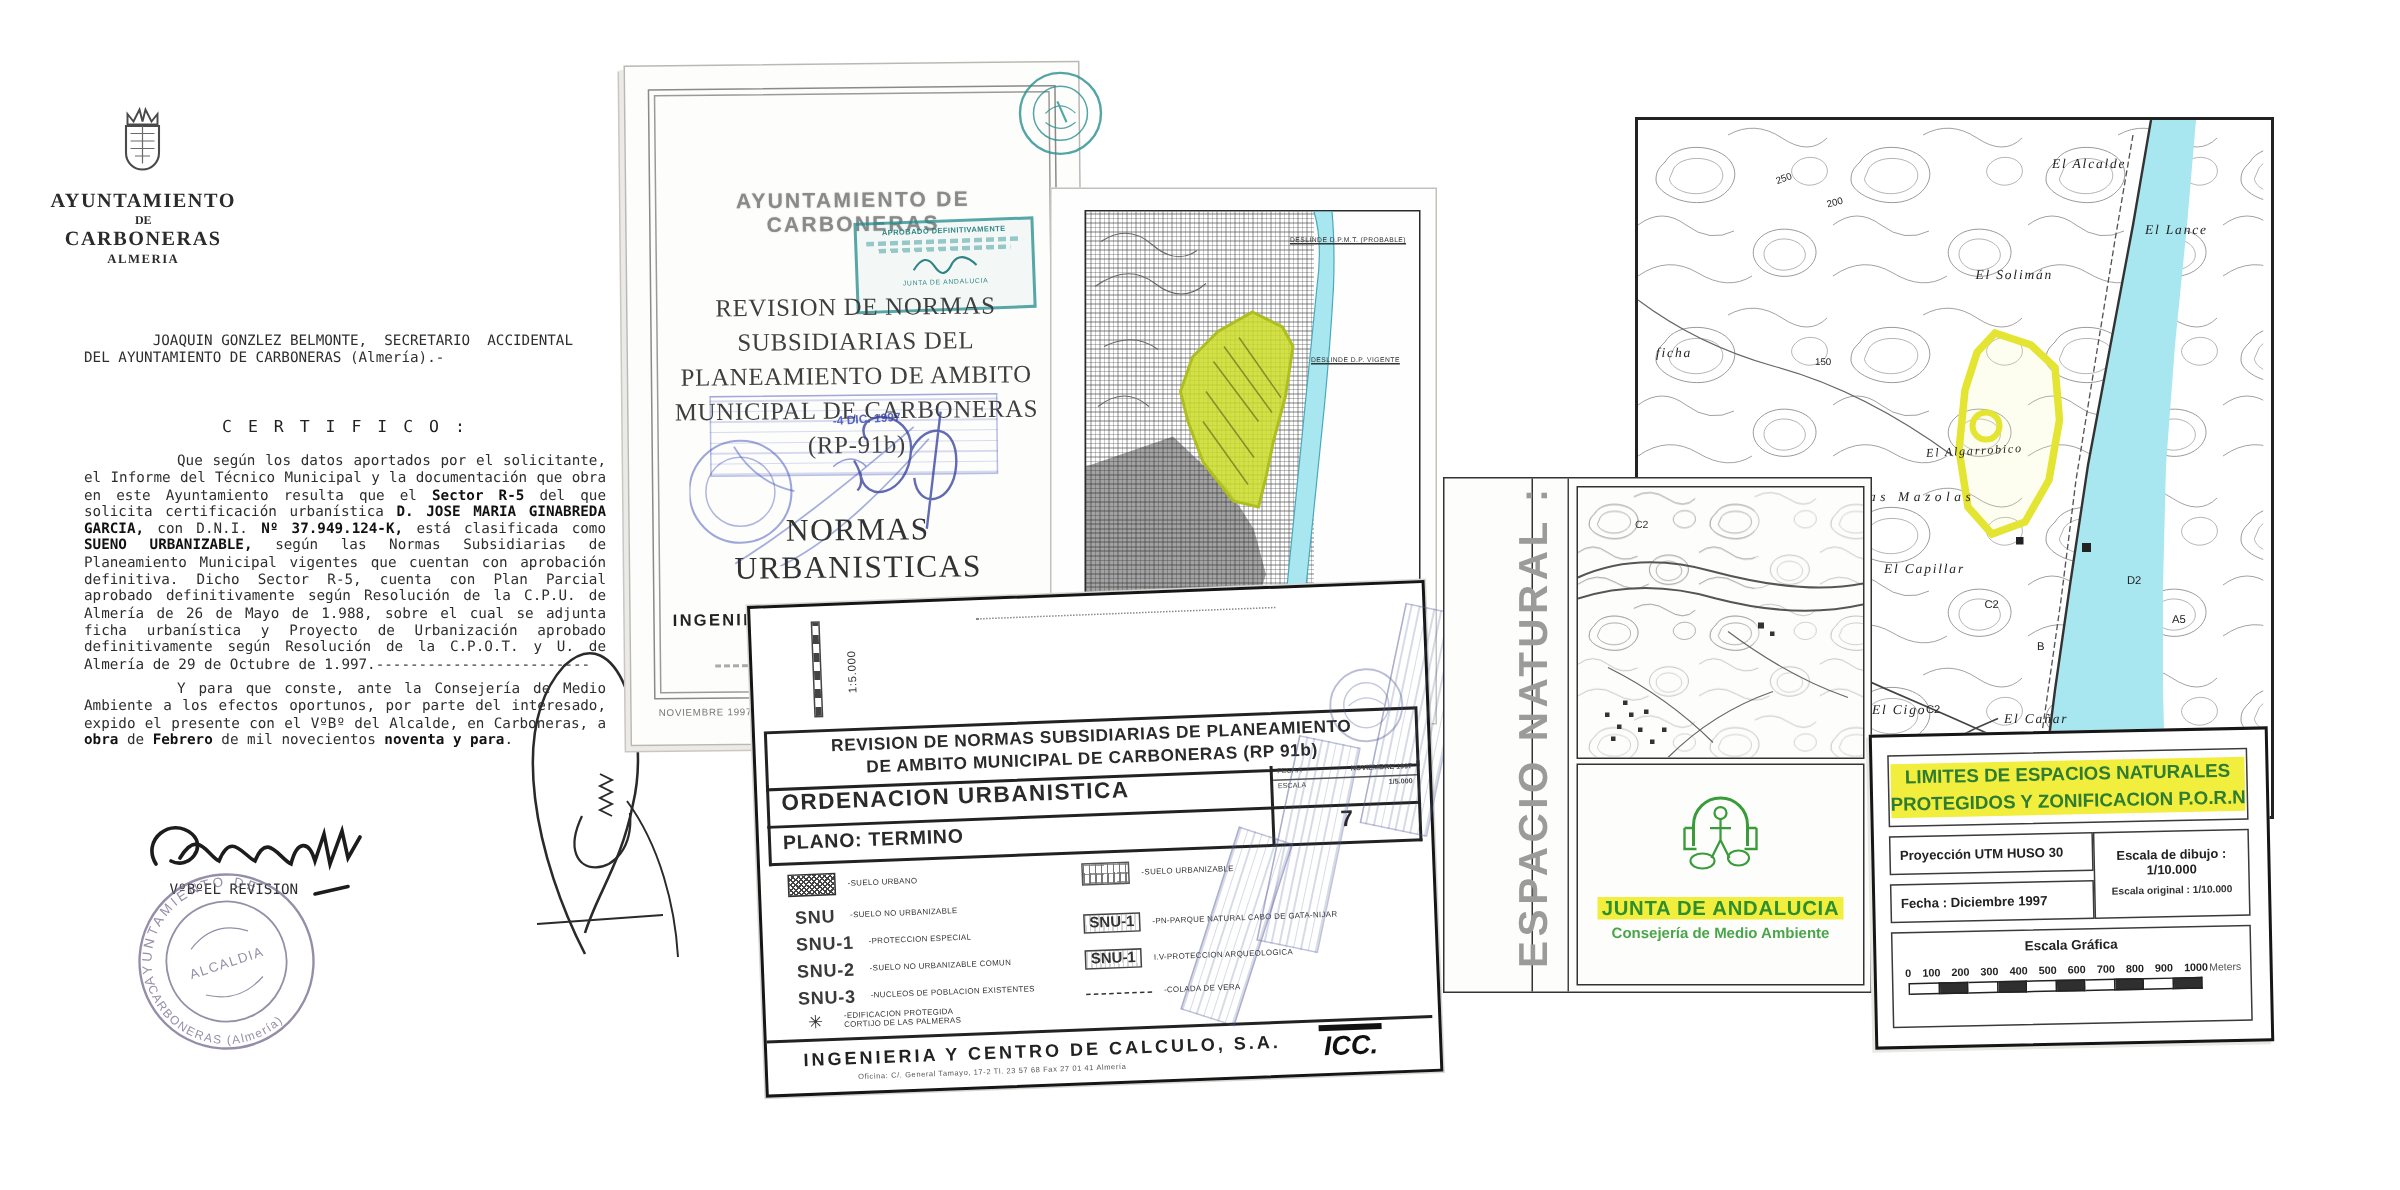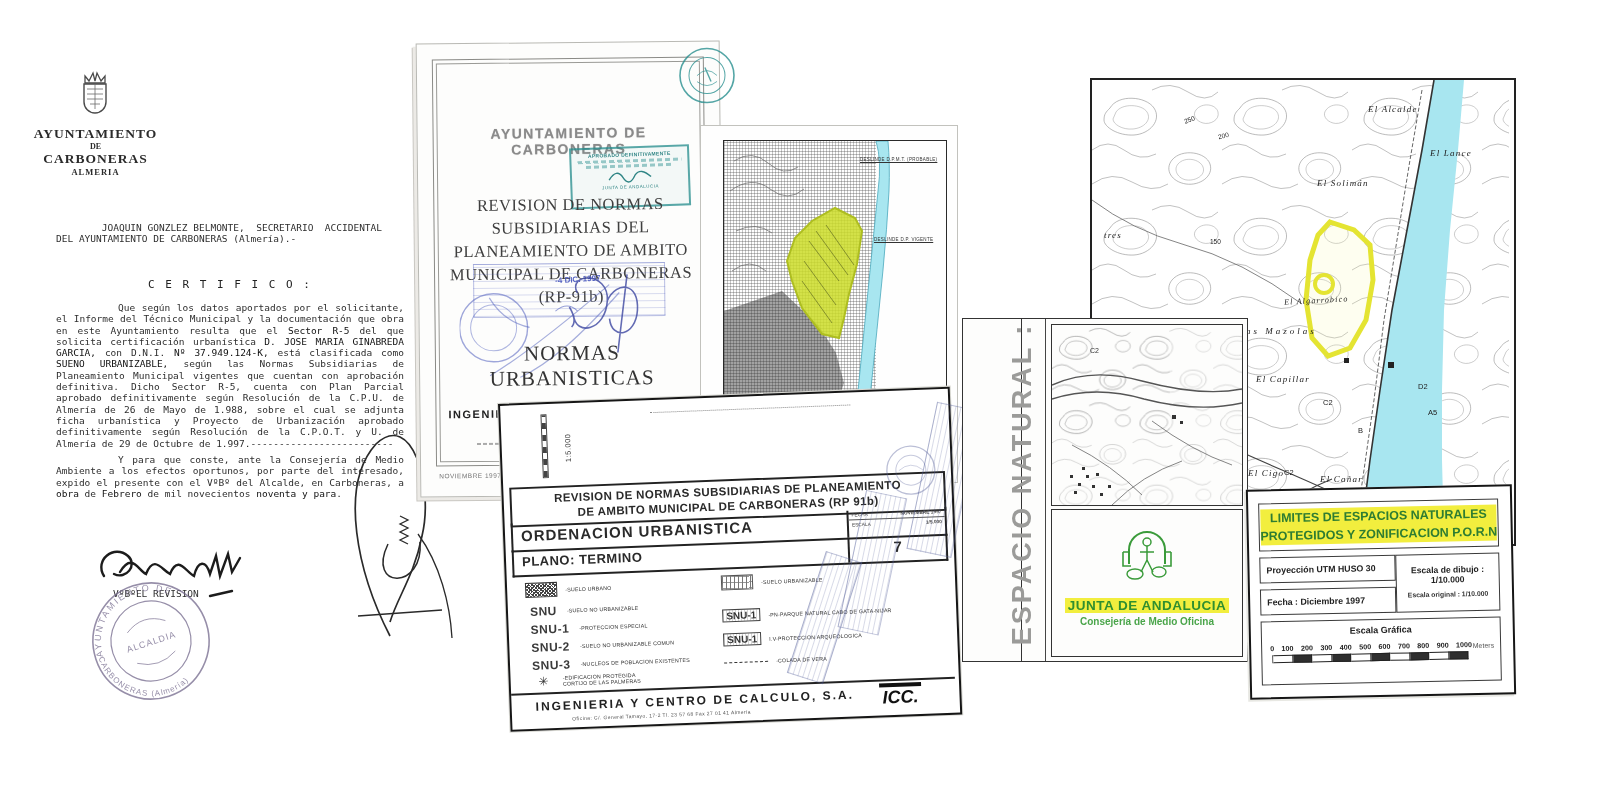--- a/index.html
+++ b/index.html
@@ -7,21 +7,21 @@
           font-family:"Liberation Sans",sans-serif;color:#222;}
   .abs{position:absolute;}
   .mono{font-family:"DejaVu Sans Mono",monospace;}
   .serif{font-family:"Liberation Serif",serif;}
 
   
   .docA{left:28px;top:56px;width:380px;height:640px;background:#fff;z-index:1;}
   .docA .org{font-family:"Liberation Serif",serif;font-weight:bold;color:#2b2b2b;text-align:center;}
   .cert-par{font-family:"DejaVu Sans Mono",monospace;font-size:9.5px;line-height:11.3px;
             color:#2e2e2e;text-align:justify;}
-  .cert-par b{font-weight:normal;color:#111;}
+  .cert-par b{font-weight:bold;color:#111;}
 
   
   .docB{left:418px;top:42px;width:302px;height:452px;background:#fdfdfc;z-index:2;
         border:1px solid #b9b9b4;box-shadow:-3px 3px 0 #eceae6, -4px 4px 0 #c9c7c2;
         transform:rotate(-0.6deg);}
   .docB .frame{position:absolute;left:15px;top:15px;right:15px;bottom:30px;border:1px solid #8a8a86;}
   .docB .frame:after{content:"";position:absolute;inset:3px;border:1px solid #9a9a96;}
   .stampTeal{border:2px solid rgba(36,140,140,.75);background:rgba(60,160,160,.05);color:rgba(25,120,120,.9);}
   .stampline{height:3px;margin:2px 6px;background:repeating-linear-gradient(90deg,rgba(36,140,140,.45) 0 5px,transparent 5px 8px);}
 
@@ -294,28 +294,28 @@
       <path d="M60,330 q60,30 130,60 q60,26 110,50 M150,459 q40,-40 90,-60" fill="none" stroke="#444" stroke-width="1.2"></path>
       <path d="M0,120 q40,30 90,44 q60,16 120,60" fill="none" stroke="#666" stroke-width=".8"></path>
       <polygon points="238,142 262,150 278,165 281,200 274,240 258,268 236,276 220,258 214,220 218,180 226,155" fill="rgba(250,250,170,.18)" stroke="#e4e432" stroke-width="5"></polygon>
       <circle cx="232" cy="204" r="9" fill="none" stroke="#e4e432" stroke-width="4"></circle>
       <rect x="296" y="282" width="6" height="6" fill="#222"></rect>
       <rect x="252" y="278" width="5" height="5" fill="#222"></rect>
     </svg>
     <span class="abs maplabel" style="left:276px;top:24px;">El Alcalde</span>
     <span class="abs maplabel" style="left:338px;top:68px;font-style:italic;">El Lance</span>
     <span class="abs maplabel" style="left:225px;top:98px;">El Solimán</span>
-    <span class="abs maplabel" style="left:12px;top:150px;">tres</span>
+    <span class="abs maplabel" style="left:12px;top:150px;">ficha</span>
     <span class="abs maplabel" style="left:192px;top:216px;transform:rotate(-3deg);font-size:8px;">El Algarrobico</span>
     <span class="abs maplabel" style="left:146px;top:246px;letter-spacing:3px;">Las Mazolas</span>
     <span class="abs maplabel" style="left:164px;top:294px;">El Capillar</span>
     <span class="abs maplabel" style="left:156px;top:388px;">El Cigo</span>
-    <span class="abs maplabel" style="left:228px;top:394px;text-align:center;">El Cañar</span>
+    <span class="abs maplabel" style="left:244px;top:394px;text-align:center;">El Cañar</span>
     <span class="abs mapcode" style="left:326px;top:302px;">D2</span>
-    <span class="abs mapcode" style="left:336px;top:328px;">A5</span>
+    <span class="abs mapcode" style="left:356px;top:328px;">A5</span>
     <span class="abs mapcode" style="left:231px;top:318px;">C2</span>
     <span class="abs mapcode" style="left:192px;top:388px;">C2</span>
     <span class="abs mapcode" style="left:266px;top:346px;">B</span>
     <span class="abs mapcode" style="left:118px;top:158px;font-size:6.5px;">150</span>
     <span class="abs mapcode" style="left:92px;top:36px;font-size:6.5px;transform:rotate(-20deg);">250</span>
     <span class="abs mapcode" style="left:126px;top:52px;font-size:6.5px;transform:rotate(-15deg);">200</span>
     <span class="abs mapcode" style="left:58px;top:298px;font-size:6.5px;">100</span>
   </div>
 
   <div class="abs docE">
@@ -355,21 +355,21 @@
         <path d="M20,40 L20,26 A18,18 0 0 1 56,26 L56,40" fill="none" stroke="#3a9b3a" stroke-width="2"></path>
         <path d="M14,28 h6 M56,28 h6 M14,28 v14 h8 M62,28 v14 h-8" fill="none" stroke="#3a9b3a" stroke-width="1.6"></path>
         <circle cx="38" cy="18" r="4" fill="none" stroke="#3a9b3a" stroke-width="1.5"></circle>
         <path d="M38,22 v14 M31,28 h14 M38,36 l-6,12 M38,36 l6,12" fill="none" stroke="#3a9b3a" stroke-width="1.5"></path>
         <ellipse cx="26" cy="50" rx="8" ry="5" fill="none" stroke="#3a9b3a" stroke-width="1.4"></ellipse>
         <ellipse cx="50" cy="48" rx="7" ry="5" fill="none" stroke="#3a9b3a" stroke-width="1.4"></ellipse>
       </svg>
       <div style="margin-top:6px;">
         <span class="hl" style="font-weight:bold;font-size:13.5px;letter-spacing:.5px;padding:0 3px;color:#2f8f2f;">JUNTA DE ANDALUCIA</span>
       </div>
-      <div style="margin-top:2px;font-size:10px;color:#4aa54a;font-weight:bold;">Consejería de Medio Oficina</div>
+      <div style="margin-top:2px;font-size:10px;color:#4aa54a;font-weight:bold;">Consejería de Medio Ambiente</div>
     </div>
   </div>
 
   <div class="abs docG">
     <div class="abs gbox" style="left:10px;top:12px;width:238px;height:46px;display:flex;align-items:center;justify-content:center;text-align:center;">
       <span class="hl" style="font-weight:bold;font-size:12.5px;line-height:18px;white-space:pre-line;">LIMITES DE ESPACIOS NATURALES
 PROTEGIDOS Y ZONIFICACION P.O.R.N</span>
     </div>
     <div class="abs gbox" style="left:10px;top:66px;width:128px;height:24px;display:flex;align-items:center;padding-left:6px;font-weight:bold;font-size:8.8px;color:#222;">Proyección UTM HUSO 30</div>
     <div class="abs gbox" style="left:10px;top:98px;width:128px;height:24px;display:flex;align-items:center;padding-left:6px;font-weight:bold;font-size:8.8px;color:#222;">Fecha : Diciembre 1997</div>

